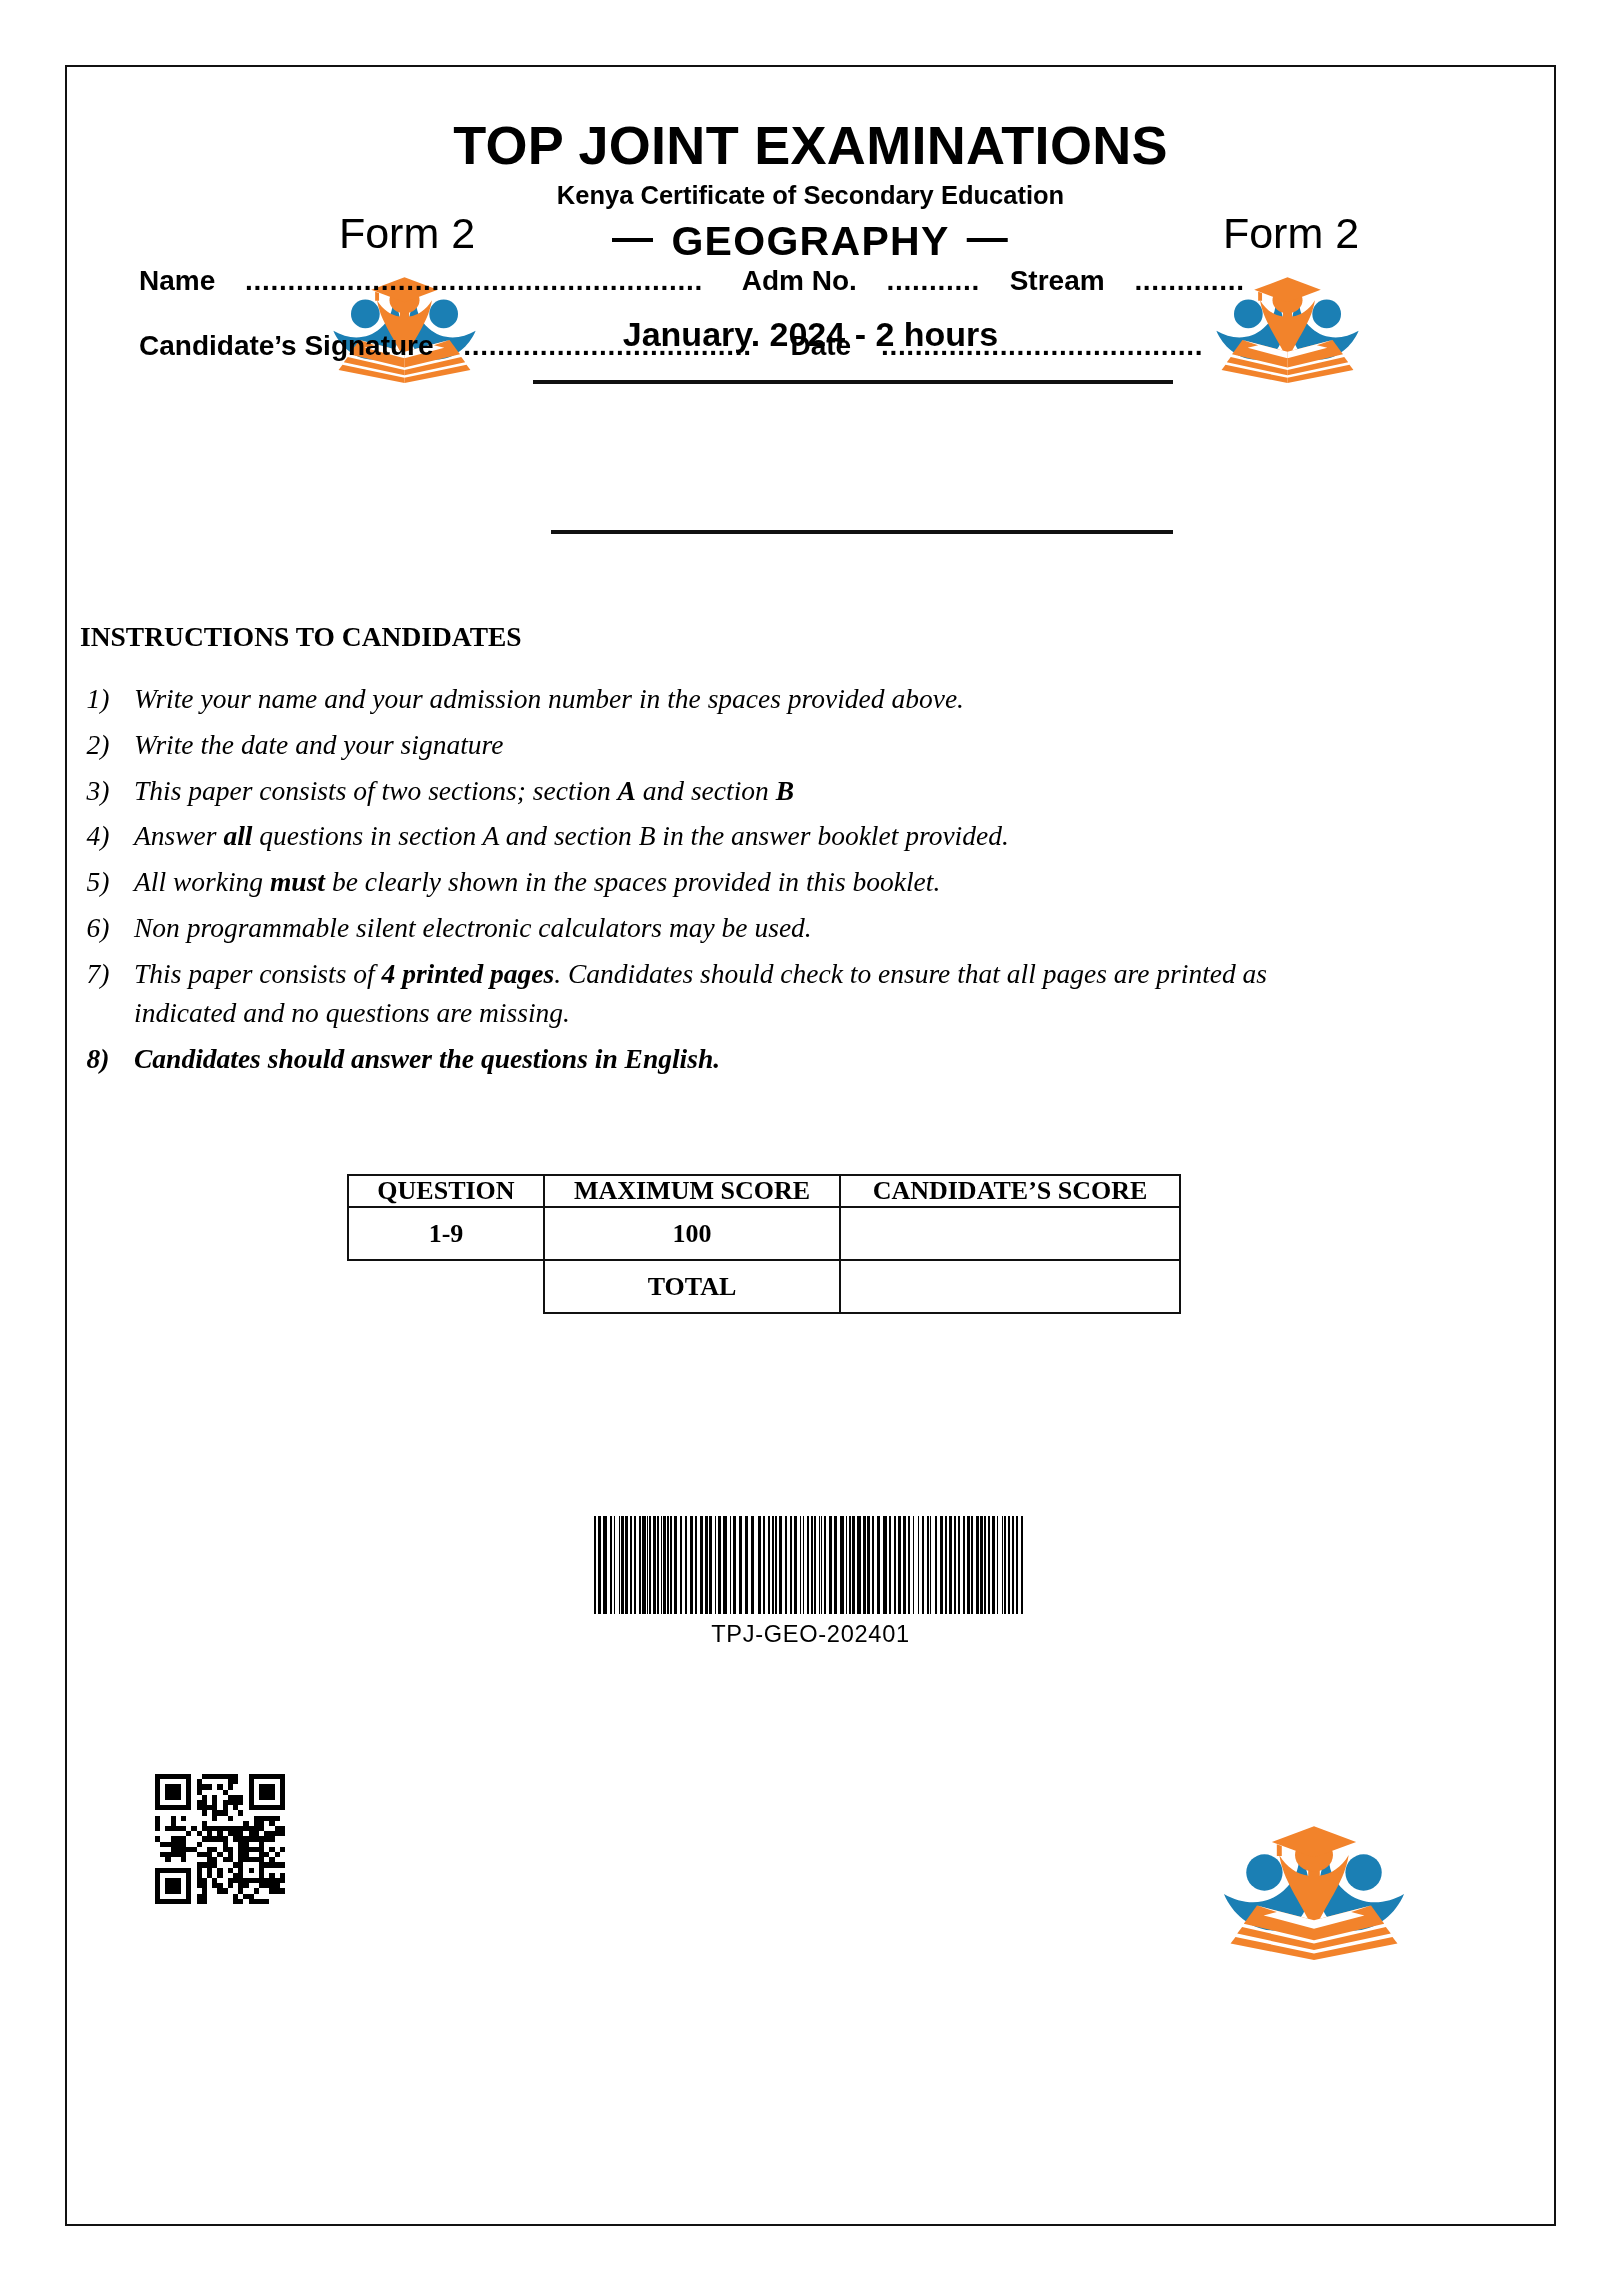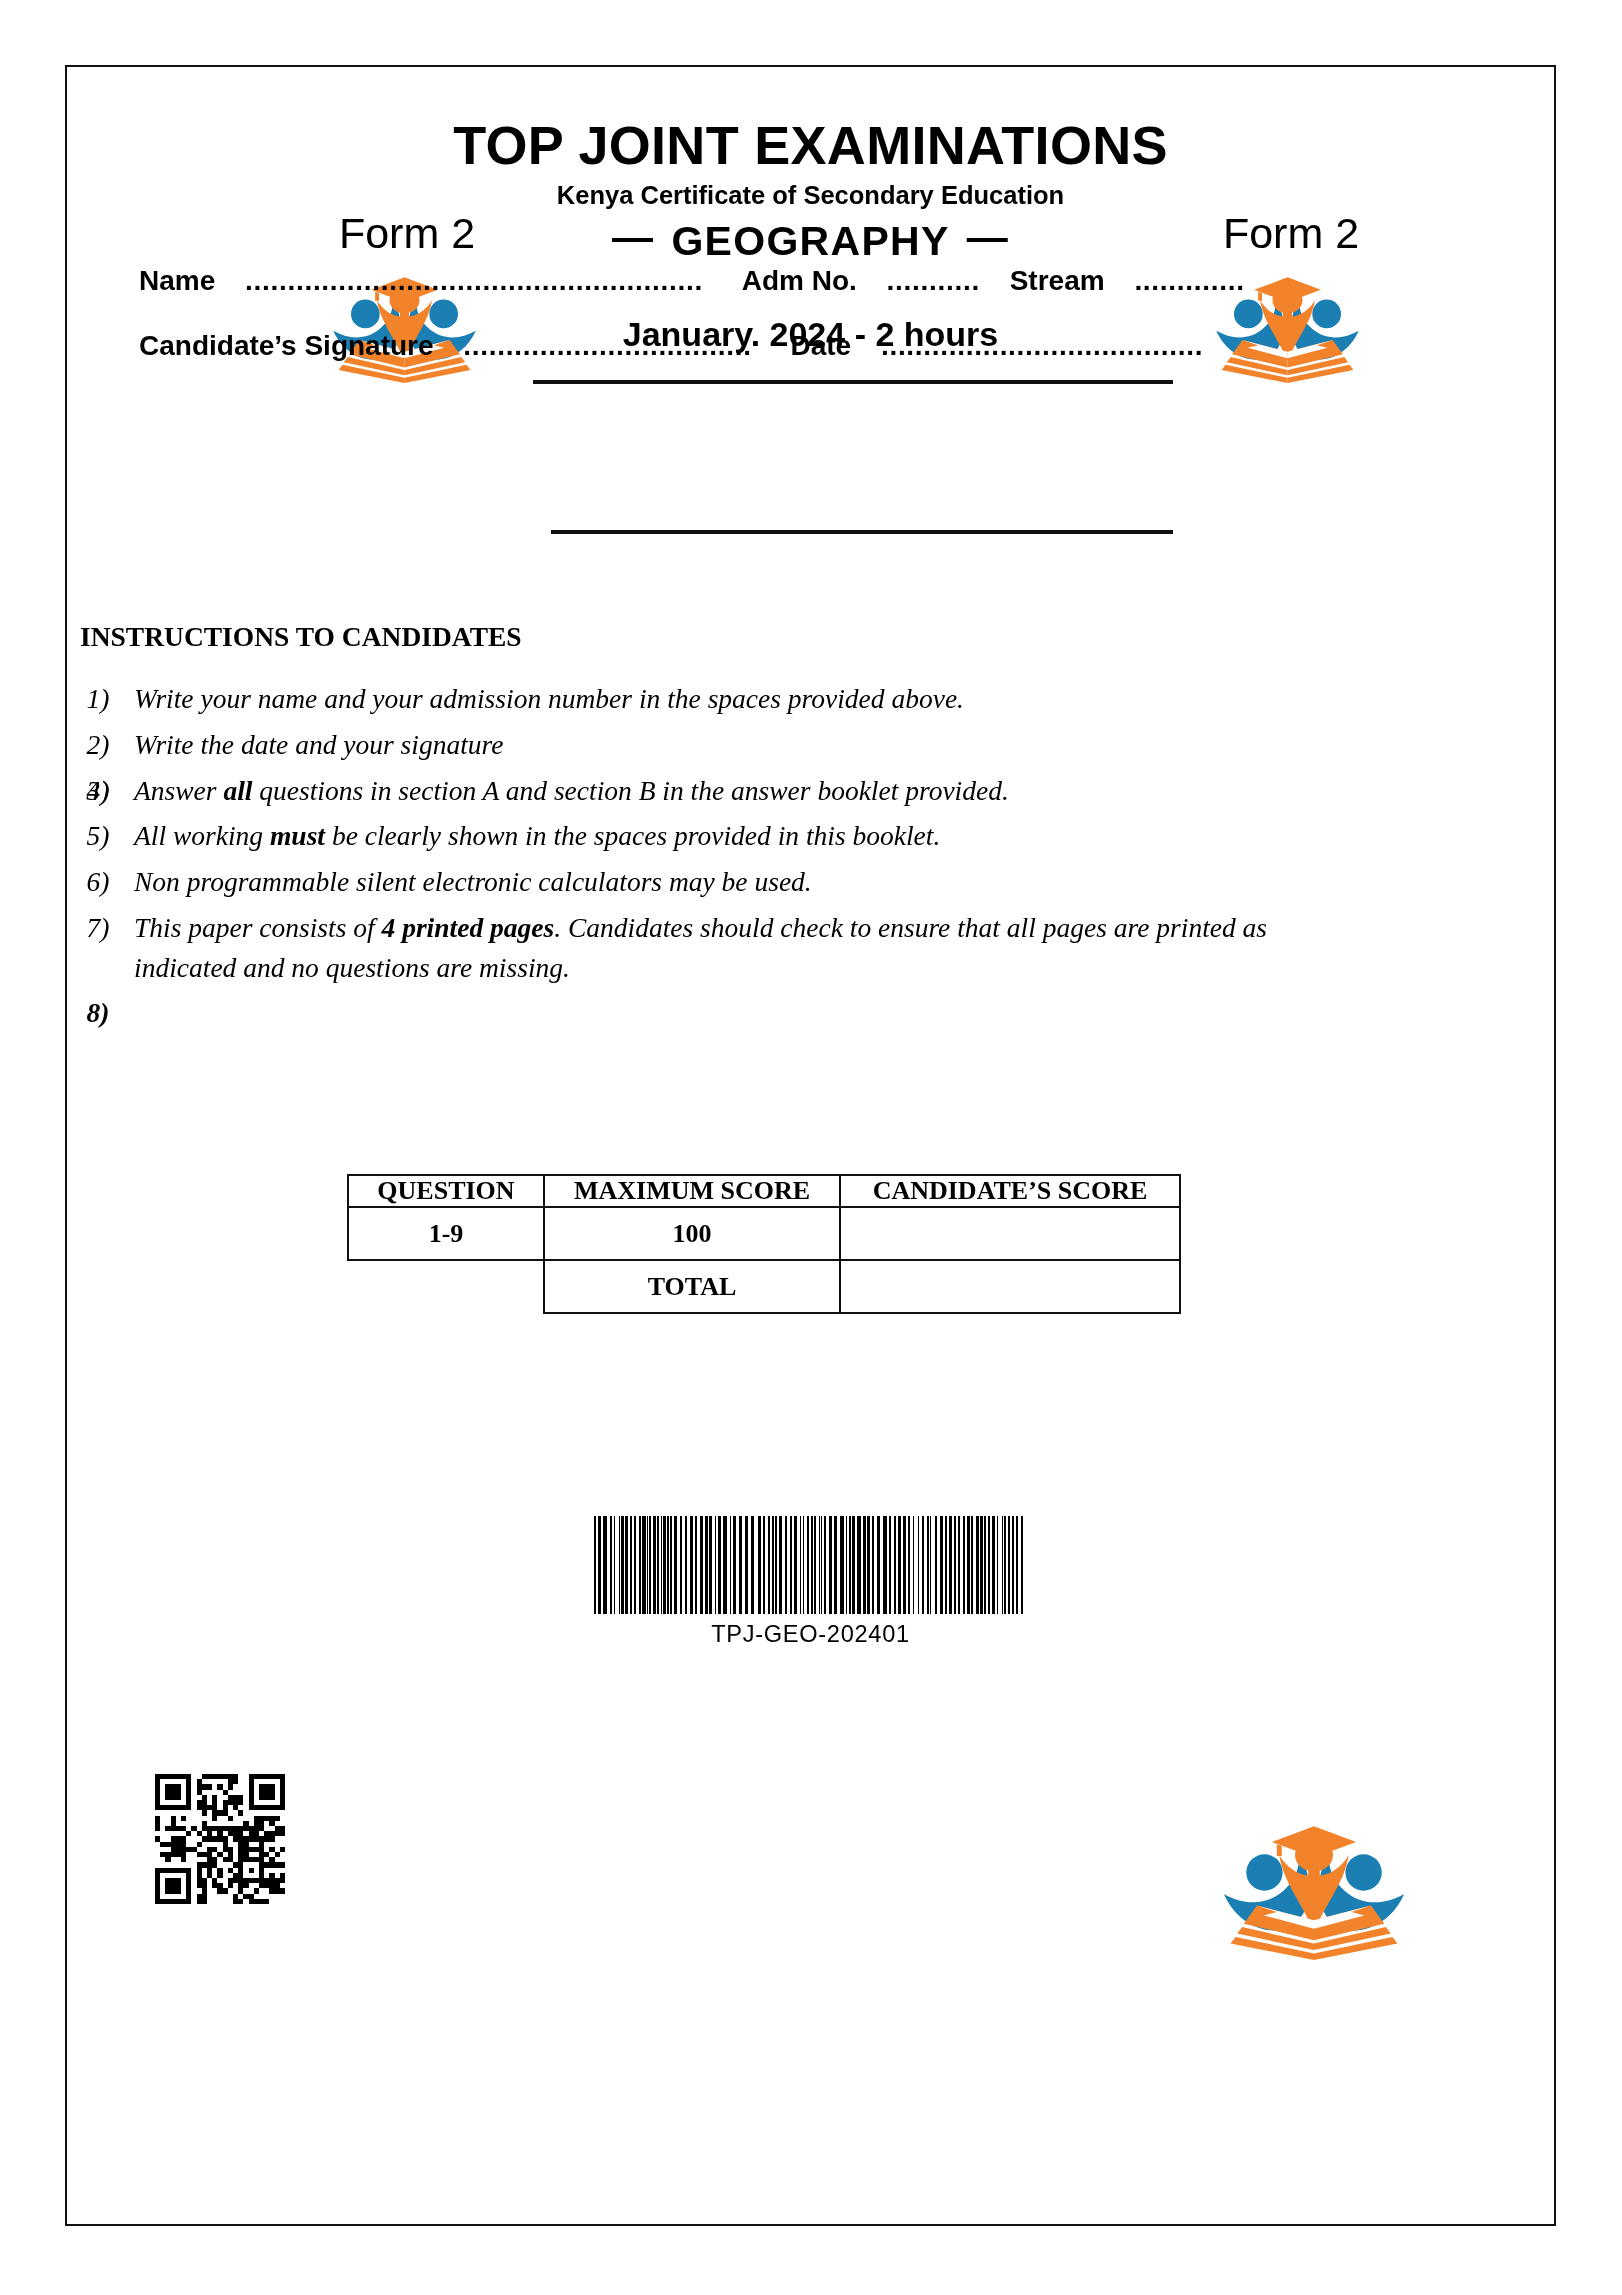--- a/index.html
+++ b/index.html
@@ -351,26 +351,26 @@
     <span class="gap-sm"></span><span>Stream</span>
     <span class="gap-sm"></span><span class="dots">.............</span>
   </div>
 
   <div class="hrule" id="hrule-bottom"></div>
 
   <div id="instructions-heading">INSTRUCTIONS TO CANDIDATES</div>
   <div id="instructions-list">
       <div class="instr-item"><span class="instr-num">1)</span><span>Write your name and your admission number in the spaces provided above.</span></div>
       <div class="instr-item"><span class="instr-num">2)</span><span>Write the date and your signature</span></div>
-      <div class="instr-item"><span class="instr-num">3)</span></div>
+      <div class="instr-item"><span class="instr-num">3)</span><span>This paper consists of two sections; section <b>A</b> and section <b>B</b></span></div>
       <div class="instr-item"><span class="instr-num">4)</span><span>Answer <b>all</b> questions in section A and section B in the answer booklet provided.</span></div>
       <div class="instr-item"><span class="instr-num">5)</span><span>All working <b>must</b> be clearly shown in the spaces provided in this booklet.</span></div>
       <div class="instr-item"><span class="instr-num">6)</span><span>Non programmable silent electronic calculators may be used.</span></div>
       <div class="instr-item"><span class="instr-num">7)</span><span>This paper consists of <b>4 printed pages</b>. Candidates should check to ensure that all pages are printed as indicated and no questions are missing.</span></div>
-      <div class="instr-item all-bold"><span class="instr-num">8)</span></div>
+      <div class="instr-item all-bold"><span class="instr-num">8)</span><span><b>Candidates should answer the questions in English</b>.</span></div>
     </div>
 
 
   <table id="examiners-table">
     <thead>
       <tr class="row-head">
         <th class="col-q">QUESTION</th>
         <th class="col-m">MAXIMUM SCORE</th>
         <th class="col-c">CANDIDATE’S SCORE</th>
       </tr>

